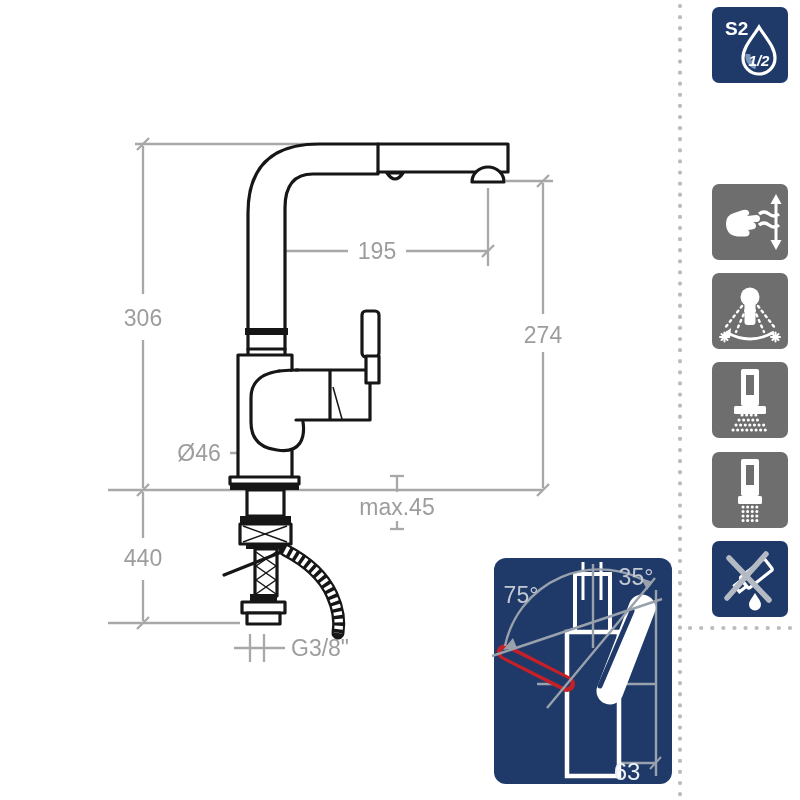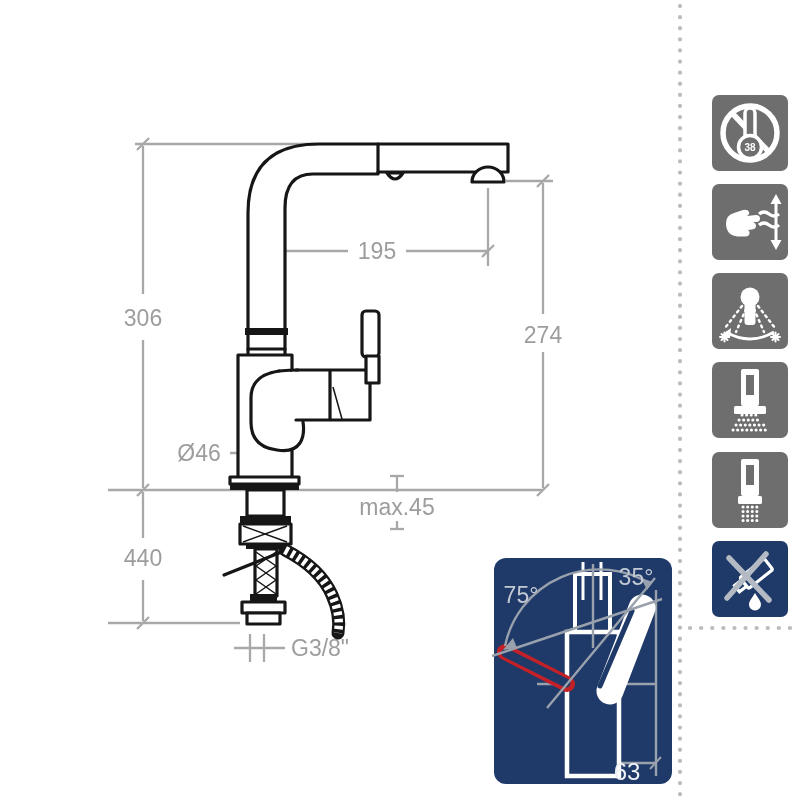--- a/index.html
+++ b/index.html
@@ -154,30 +154,29 @@
       <text class="insettxt" text-anchor="middle" x="521" y="603">75°</text>
       <text class="insettxt" text-anchor="middle" x="636" y="585">35°</text>
       <text x="627" y="780" text-anchor="middle" fill="var(--inset_bright)" font-size="24">63</text>
     </g>
 
     <line x1="680" y1="6" x2="680" y2="798" stroke="var(--dot_gray)" stroke-width="4.2" stroke-dasharray="0.1 11" stroke-linecap="round"></line>
     <line x1="690" y1="628" x2="798" y2="628" stroke="var(--dot_gray)" stroke-width="4.2" stroke-dasharray="0.1 11" stroke-linecap="round"></line>
   </svg>
 
   
-
-  <div class="icon gray" style="top:95px">
-    <svg viewBox="0 0 76 76" width="76" height="76">
-      <circle cx="38" cy="38" r="27" stroke="#fff" stroke-width="5.5" fill="none"></circle>
-      <line x1="20" y1="18" x2="57" y2="57" stroke="#fff" stroke-width="5.5"></line>
-      <rect x="33" y="13" width="10" height="34" rx="5" stroke="#fff" stroke-width="3.5" fill="var(--gray)"></rect>
-      <circle cx="38" cy="52" r="11.5" stroke="#fff" stroke-width="3.5" fill="var(--gray)"></circle>
-      <text x="38" y="56" text-anchor="middle" fill="#fff" font-size="10" font-weight="bold">38</text>
-    </svg>
-  </div>
+  <div class="icon navy" style="top:7px">
+    <svg viewBox="0 0 76 76" width="76" height="76">
+      <text x="13" y="28" fill="#fff" font-size="19" font-weight="bold">S2</text>
+      <path d="M47,20 C41,30 31,40 31,51 a16,16 0 0 0 32,0 C63,40 53,30 47,20 Z" stroke="#fff" stroke-width="3.2" fill="var(--navy)"></path>
+      <path d="M36,47 a12,12 0 0 0 8,13" stroke="var(--drop_shade)" stroke-width="5" fill="none"></path>
+      <text x="47" y="59" text-anchor="middle" fill="#fff" font-size="15" font-weight="bold" font-style="italic">1/2</text>
+    </svg>
+  </div>
+
 
   <div class="icon gray" style="top:184px">
     <svg viewBox="0 0 76 76" width="76" height="76">
       <path fill="#fff" d="M14,40 q0,-9 8,-11 l9,-3 q5,-1 6,2 q1,2 -2,4 l9,-1 q4,0 4,3.5 q0,3.5 -4,3.5 l-3,0 q3,1 3,4 q0,3 -4,3.5 l-4,.5 q2,1 1.5,3.5 q-.5,3 -4,3 l-8,0 q-11,-1 -11.5,-12.5 Z"></path>
       <path d="M47,30 q5,-4 10,0 q5,4 10,0" class="w" stroke-width="3.4"></path>
       <path d="M47,41 q5,-4 10,0 q5,4 10,0" class="w" stroke-width="3.4"></path>
       <line x1="64" y1="20" x2="64" y2="56" stroke="#fff" stroke-width="3"></line>
       <path d="M64,10 l-5.5,10 h11 Z" fill="#fff"></path>
       <path d="M64,66 l-5.5,-10 h11 Z" fill="#fff"></path>
     </svg>

